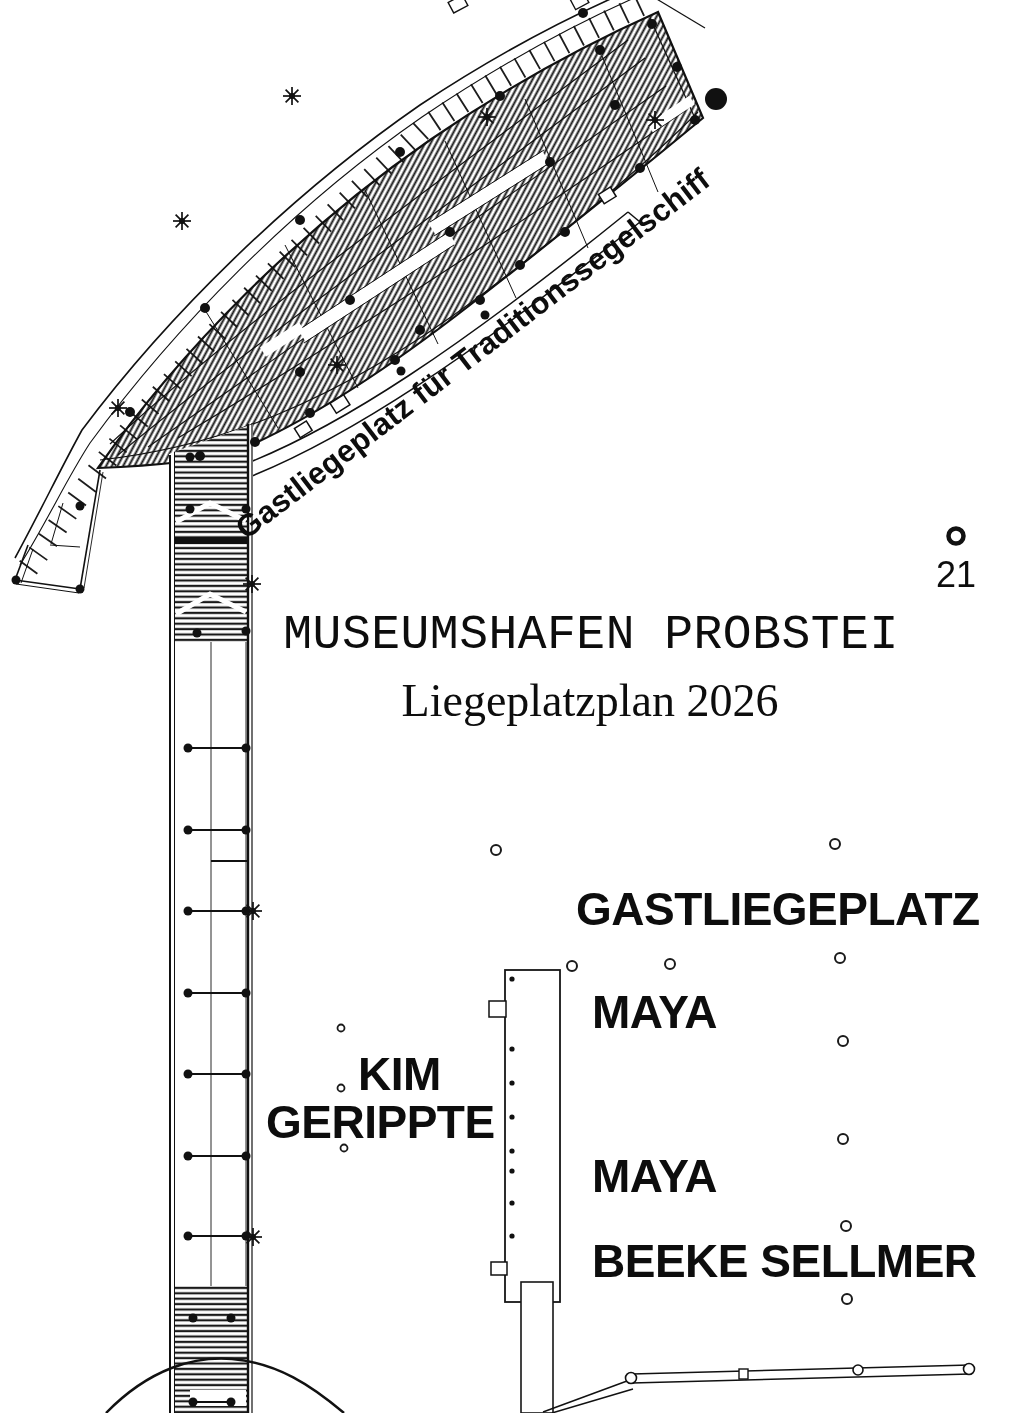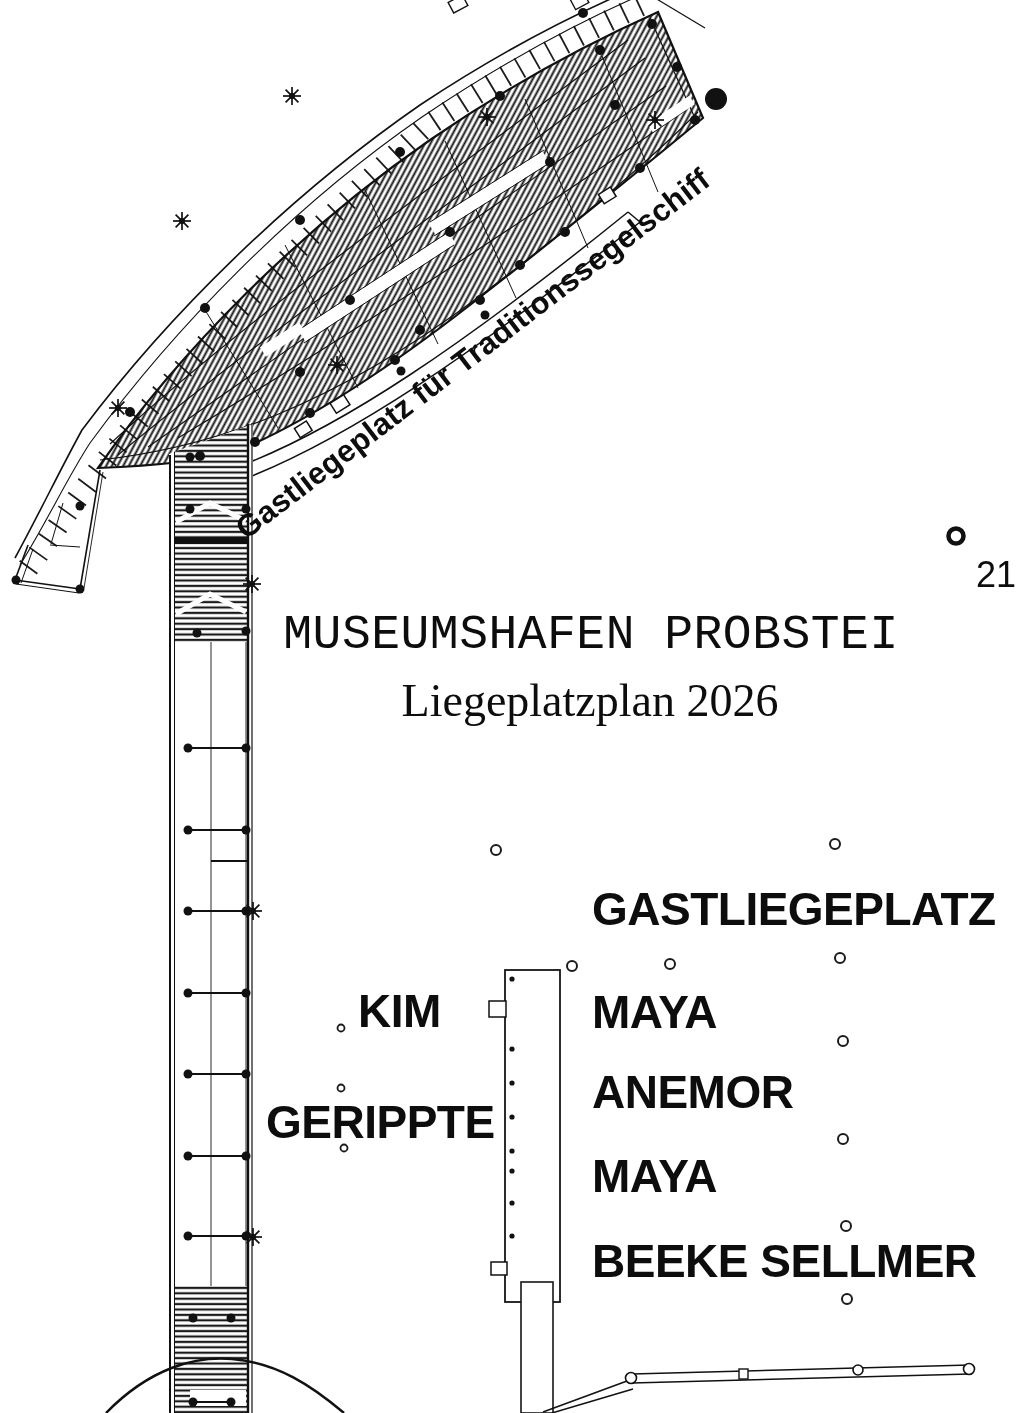--- a/index.html
+++ b/index.html
@@ -8,21 +8,21 @@
   #plan svg{position:absolute;left:0;top:0;}
   .txt{position:absolute;white-space:nowrap;line-height:1.08;color:#0d0d0d;}
   .title-main{font-family:"Liberation Serif",serif;font-size:48px;font-weight:400;
               letter-spacing:0.5px;transform:translateX(-50%);}
   .title-sub{font-family:"Liberation Serif",serif;font-size:46px;font-weight:400;
              transform:translateX(-50%);}
   .berth-name{font-family:"Liberation Sans",sans-serif;font-weight:bold;font-size:46px;
               letter-spacing:-0.5px;}
   .diag-label{font-family:"Liberation Sans",sans-serif;font-weight:bold;font-size:31px;
               transform:rotate(-37.4deg);transform-origin:0 100%;letter-spacing:0.2px;}
-  .num-label{font-family:"Liberation Sans",sans-serif;font-size:36px;font-weight:400;margin-left:40px;}
+  .num-label{font-family:"Liberation Sans",sans-serif;font-size:36px;font-weight:400;}
 </style>
 </head>
 <body>
 
 <div id="plan">
 
 <svg width="1024" height="1413" viewBox="0 0 1024 1413">
   <defs>
     <pattern id="hatchLens" width="5" height="12" patternUnits="userSpaceOnUse" patternTransform="rotate(28)">
       <rect width="5" height="12" fill="#ffffff"></rect>
@@ -270,22 +270,21 @@
   </g>
 </svg>
 
   <div class="txt diag-label" style="left:250px;top:512px;">Gastliegeplatz für Traditionssegelschiff</div>
 
   <div class="txt num-label" style="left:936px;top:556px;">21</div>
 
   <div class="txt title-main" style="left:591px;top:610px;font-family:Liberation Mono, monospace;">MUSEUMSHAFEN PROBSTEI</div>
   <div class="txt title-sub" style="left:590px;top:676px;">Liegeplatzplan 2026</div>
 
-  <div class="txt berth-name" style="left:592px;top:885px;">GASTLIEGEPLATZ</div>
-
-  <div class="txt berth-name" style="left:358px;top:987px;">KIM</div>
+  <div class="txt berth-name" style="left:576px;top:885px;">GASTLIEGEPLATZ</div>
+
+  <div class="txt berth-name" style="left:358px;top:1050px;">KIM</div>
   <div class="txt berth-name" style="left:266px;top:1098px;">GERIPPTE</div>
 
   <div class="txt berth-name" style="left:592px;top:988px;">MAYA</div>
-  <div class="txt berth-name" style="left:592px;top:1068px;">ANEMOR</div>
   <div class="txt berth-name" style="left:592px;top:1152px;">MAYA</div>
   <div class="txt berth-name" style="left:592px;top:1237px;">BEEKE SELLMER</div>
 </div>
 
 </body></html>

